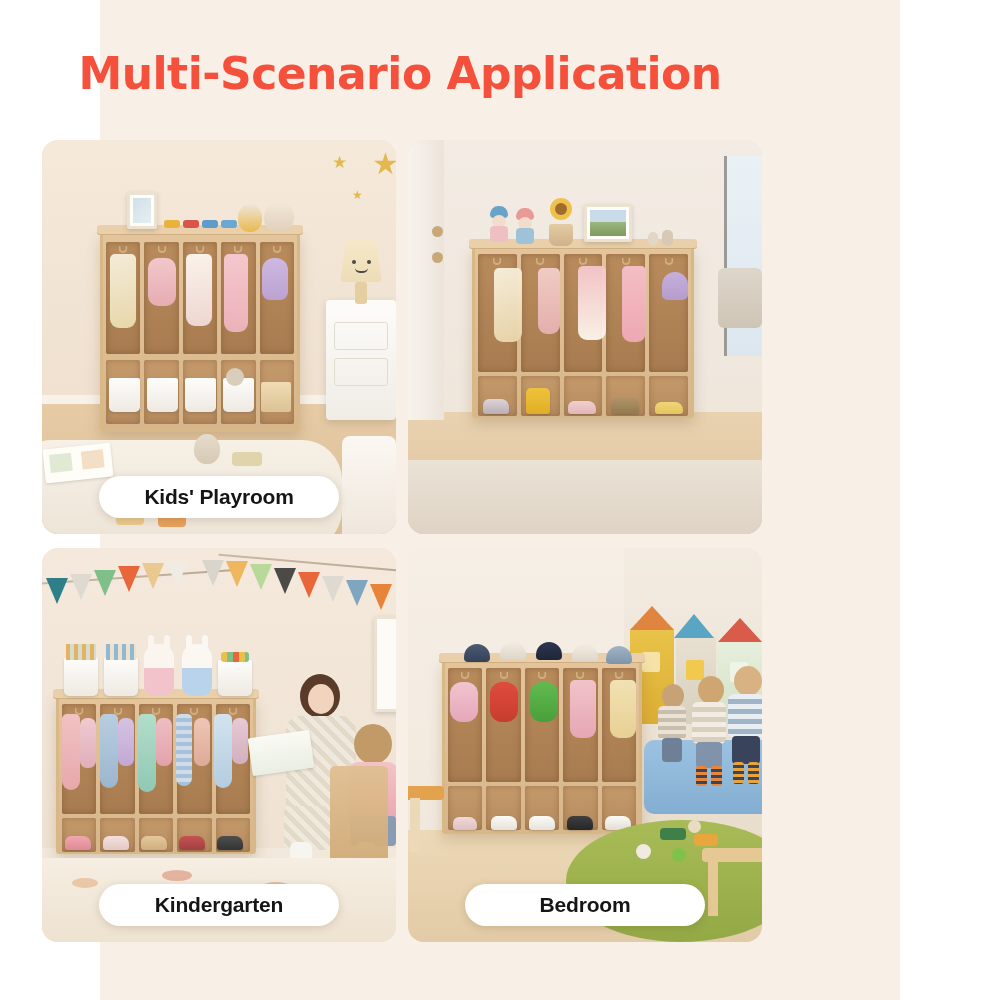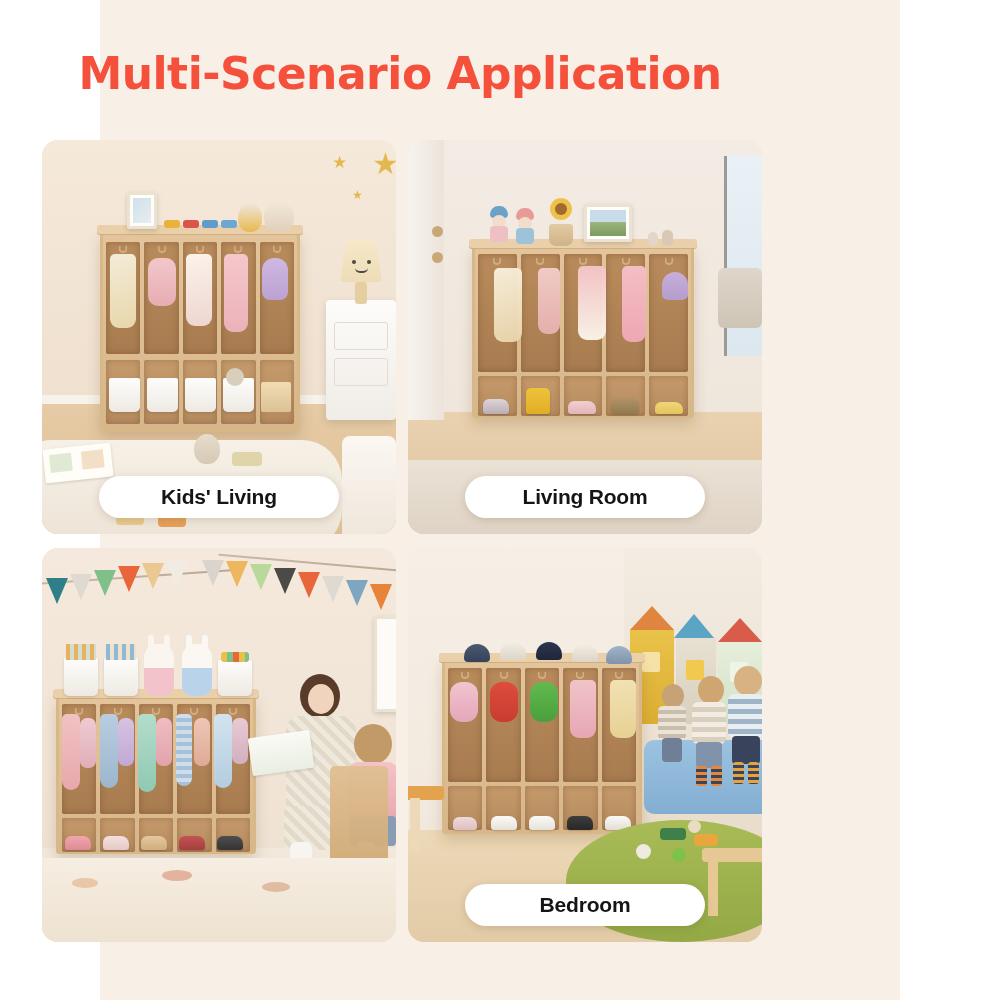--- a/index.html
+++ b/index.html
@@ -238,21 +238,21 @@
           <div style="position:absolute;left:6px;top:6px;width:22px;height:18px;background:#dfe9d4;"></div>
           <div style="position:absolute;left:38px;top:6px;width:22px;height:18px;background:#f2dfc5;"></div>
         </div>
         <div class="plush" style="left:152px;top:294px;width:26px;height:30px;background:linear-gradient(180deg,#e6dccc,#d6c9b4);"></div>
         <div class="box" style="left:190px;top:312px;width:30px;height:14px;background:#e0d4ab;border-radius:4px;"></div>
         <div class="box" style="left:74px;top:372px;width:28px;height:13px;background:#e9c98f;border-radius:4px;"></div>
         <div class="box" style="left:116px;top:374px;width:28px;height:13px;background:#e7a05c;border-radius:4px;"></div>
         <div class="box" style="left:300px;top:296px;width:54px;height:98px;background:linear-gradient(180deg,#fbf7f2,#efe7dc);border-radius:8px 8px 0 0;"></div>
       </div>
       <div class="pill">
-        <span>Kids' Living</span>
+        <span>Kids' Playroom</span>
       </div>
     </div>
 
     <div class="card c1">
       <div class="scene">
         <div class="wall" style="background:linear-gradient(180deg,#f3ece4 0%,#efe6dc 70%,#eadfd3 100%);"></div>
         <div class="floor" style="top:272px;height:122px;background:linear-gradient(180deg,#e9d2b0,#dfc39e);"></div>
 
         <div class="box" style="left:0;top:0;width:36px;height:280px;background:linear-gradient(90deg,#f7f3ee,#ece4da);"></div>
         <div class="blob" style="left:24px;top:86px;width:11px;height:11px;background:#c9a878;"></div>
@@ -316,23 +316,20 @@
           <div class="blob" style="left:11px;top:5px;width:12px;height:12px;background:#a06b2e;"></div>
           <div class="box" style="left:5px;top:26px;width:24px;height:22px;background:linear-gradient(180deg,#e3cba4,#cfb289);border-radius:3px 3px 7px 7px;"></div>
         </div>
         <div class="frame-pic" style="left:176px;top:64px;width:48px;height:38px;">
           <div style="position:absolute;inset:3px;background:linear-gradient(180deg,#c7dbe8 45%,#9cb77d 46%,#7e9a5f 100%);"></div>
         </div>
         <div class="blob" style="left:240px;top:92px;width:10px;height:14px;background:#e2d6c6;border-radius:5px;"></div>
         <div class="blob" style="left:254px;top:90px;width:11px;height:16px;background:#d9c9b4;border-radius:5px;"></div>
 
         <div class="box" style="left:-10px;top:320px;width:374px;height:74px;background:linear-gradient(180deg,#ebe2d6,#ded3c4);"></div>
-      </div>
-      <div class="pill">
-        <span>Living Room</span>
       </div>
     </div>
 
     <div class="card c2">
       <div class="scene">
         <div class="wall" style="background:linear-gradient(180deg,#f4e9dc 0%,#f0e3d4 70%,#ece0d0 100%);"></div>
         <div class="floor" style="top:300px;height:94px;background:linear-gradient(180deg,#f2e9dc,#e9ddcb);"></div>
 
         <div class="string" style="left:-6px;top:28px;width:200px;transform:rotate(-4deg);"></div>
         <div class="string" style="left:176px;top:14px;width:190px;transform:rotate(5deg);"></div>
@@ -429,20 +426,23 @@
           <div class="box" style="left:12px;top:92px;width:46px;height:30px;background:#8a9bb4;border-radius:4px;"></div>
           <div class="box" style="left:18px;top:118px;width:20px;height:30px;background:#f8f6f2;border-radius:6px;"></div>
         </div>
         <div class="box" style="left:288px;top:218px;width:58px;height:108px;background:linear-gradient(180deg,#e0bf92,#cfa874);border-radius:5px;opacity:.95;"></div>
 
         <div class="box" style="left:-10px;top:310px;width:374px;height:84px;background:linear-gradient(180deg,#f6eee2,#eee2d0);"></div>
         <div class="blob" style="left:30px;top:330px;width:26px;height:10px;background:#dfa36f;opacity:.5;"></div>
         <div class="blob" style="left:120px;top:322px;width:30px;height:11px;background:#cf6f52;opacity:.45;"></div>
         <div class="blob" style="left:220px;top:334px;width:28px;height:10px;background:#c8845c;opacity:.45;"></div>
       </div>
+      <div class="pill">
+        <span>Kindergarten</span>
+      </div>
     </div>
 
     <div class="card c3">
       <div class="scene">
         <div class="wall" style="background:linear-gradient(180deg,#f6efe6 0%,#f2e9de 68%,#eee3d6 100%);"></div>
         <div class="floor" style="top:282px;height:112px;background:linear-gradient(180deg,#edd9b8,#e2cba6);"></div>
         <div class="box" style="left:216px;top:0;width:138px;height:286px;background:linear-gradient(180deg,#f3ece2,#e9ddcc);"></div>
 
         <div class="playhouse" style="left:222px;top:80px;width:44px;height:96px;background:linear-gradient(180deg,#e9c34a,#dcae33);"></div>
         <div class="roof" style="left:222px;top:58px;border-bottom:24px solid #e0853f;"></div>

